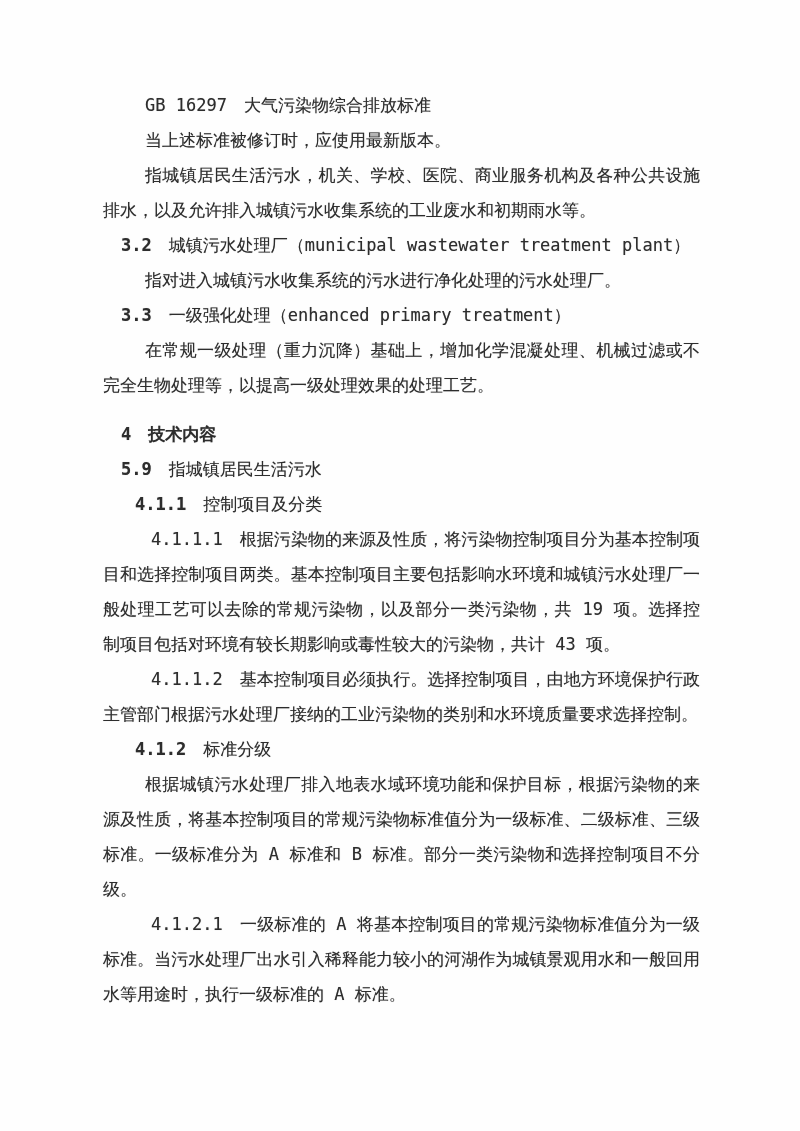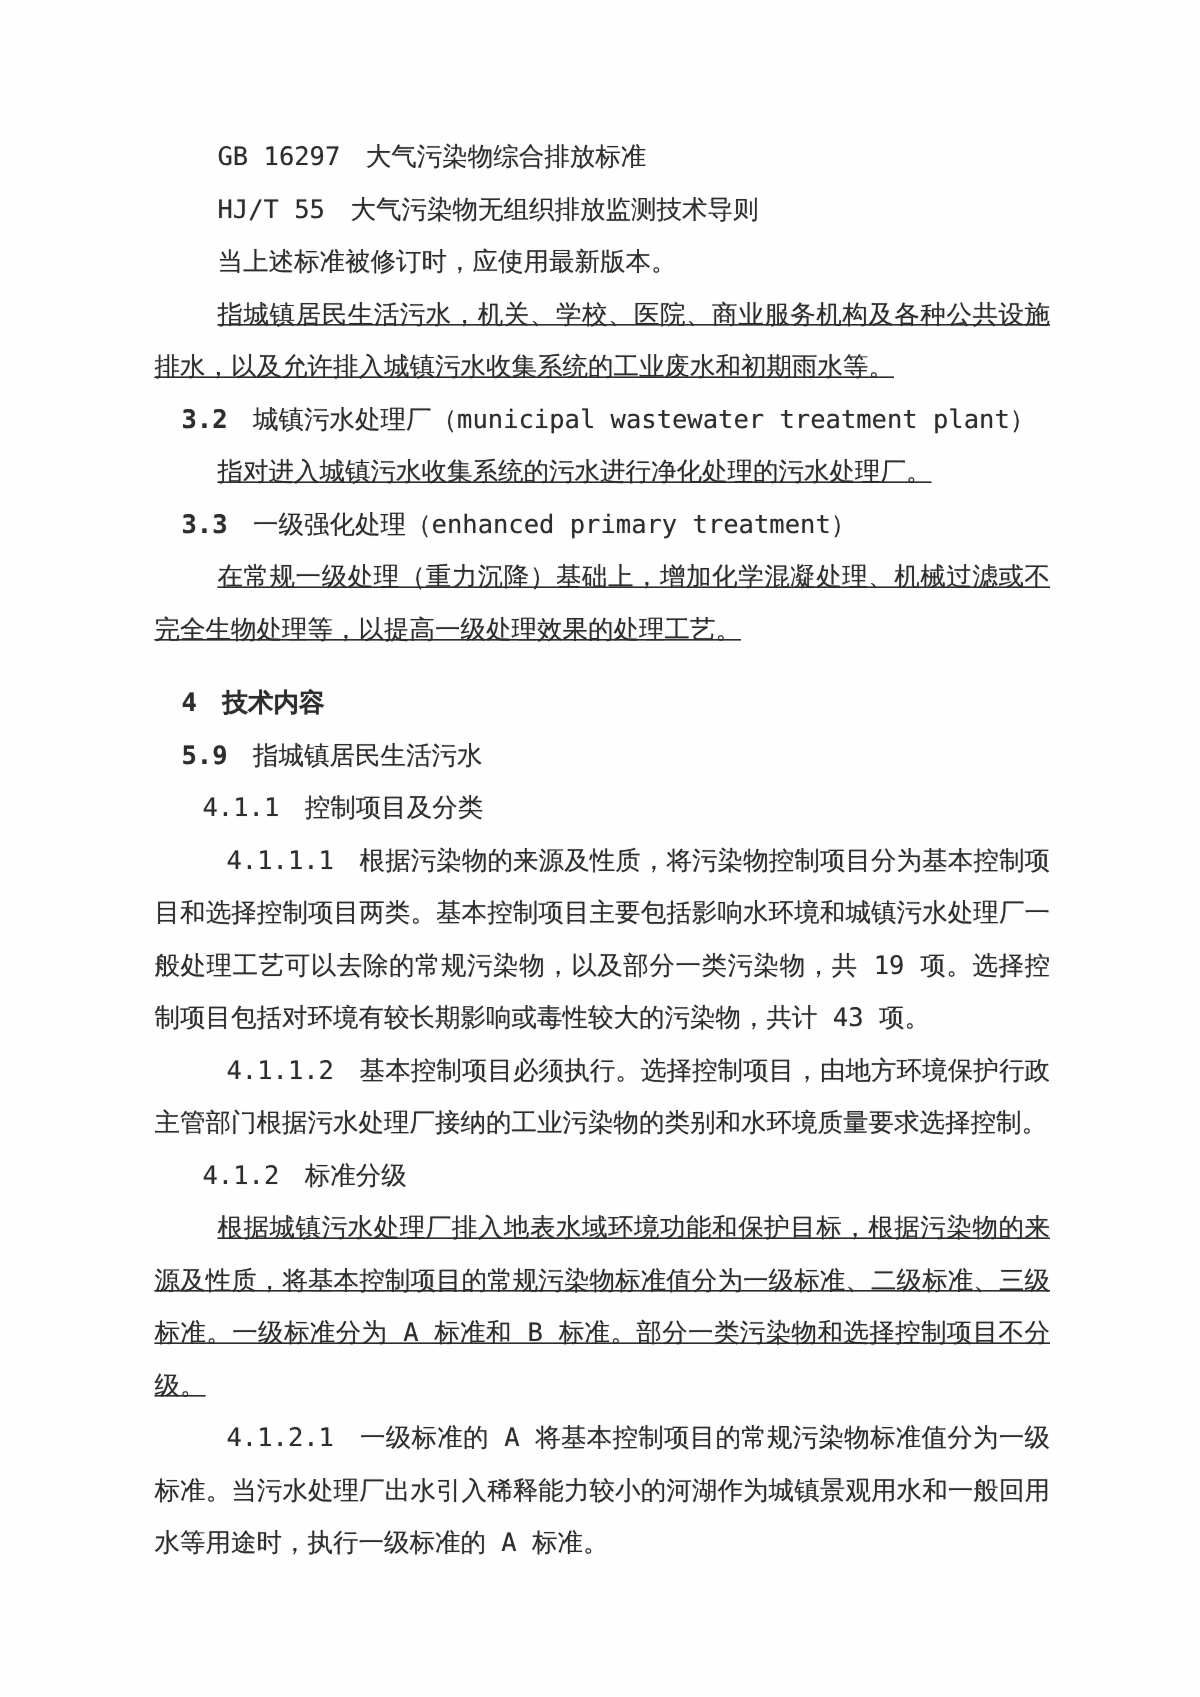--- a/index.html
+++ b/index.html
@@ -33,33 +33,32 @@
     padding-left: 18px;
     font-weight: bold;
     margin-top: 14px;
   }
   
   .h2 { padding-left: 18px; font-weight: normal; }
   
   .h3 { padding-left: 32px; font-weight: normal; }
   .num { margin-right: 17px; }
   .h1 .num, .h2 .num { font-weight: bold; }
-  .h3 .num { font-weight: normal; }
+  .h3 .num { font-weight: bold; }
   
-  .para { text-indent: 42px; text-decoration: underline; }
+  .para { text-indent: 42px; }
   
   .para-num { text-indent: 48px; }
 </style>
 </head>
 <body>
 
 <div class="page">
 
   <p class="ref">GB 16297　大气污染物综合排放标准</p>
-  <p class="ref">HJ/T 55　大气污染物无组织排放监测技术导则</p>
   <p class="ref">当上述标准被修订时，应使用最新版本。</p>
 
 
   <p class="para">指城镇居民生活污水，机关、学校、医院、商业服务机构及各种公共设施排水，以及允许排入城镇污水收集系统的工业废水和初期雨水等。</p>
 
   <p class="h2"><span class="num">3.2</span><span>城镇污水处理厂（municipal wastewater treatment plant）</span></p>
   <p class="para">指对进入城镇污水收集系统的污水进行净化处理的污水处理厂。</p>
 
   <p class="h2"><span class="num">3.3</span><span>一级强化处理（enhanced primary treatment）</span></p>
   <p class="para">在常规一级处理（重力沉降）基础上，增加化学混凝处理、机械过滤或不完全生物处理等，以提高一级处理效果的处理工艺。</p>

